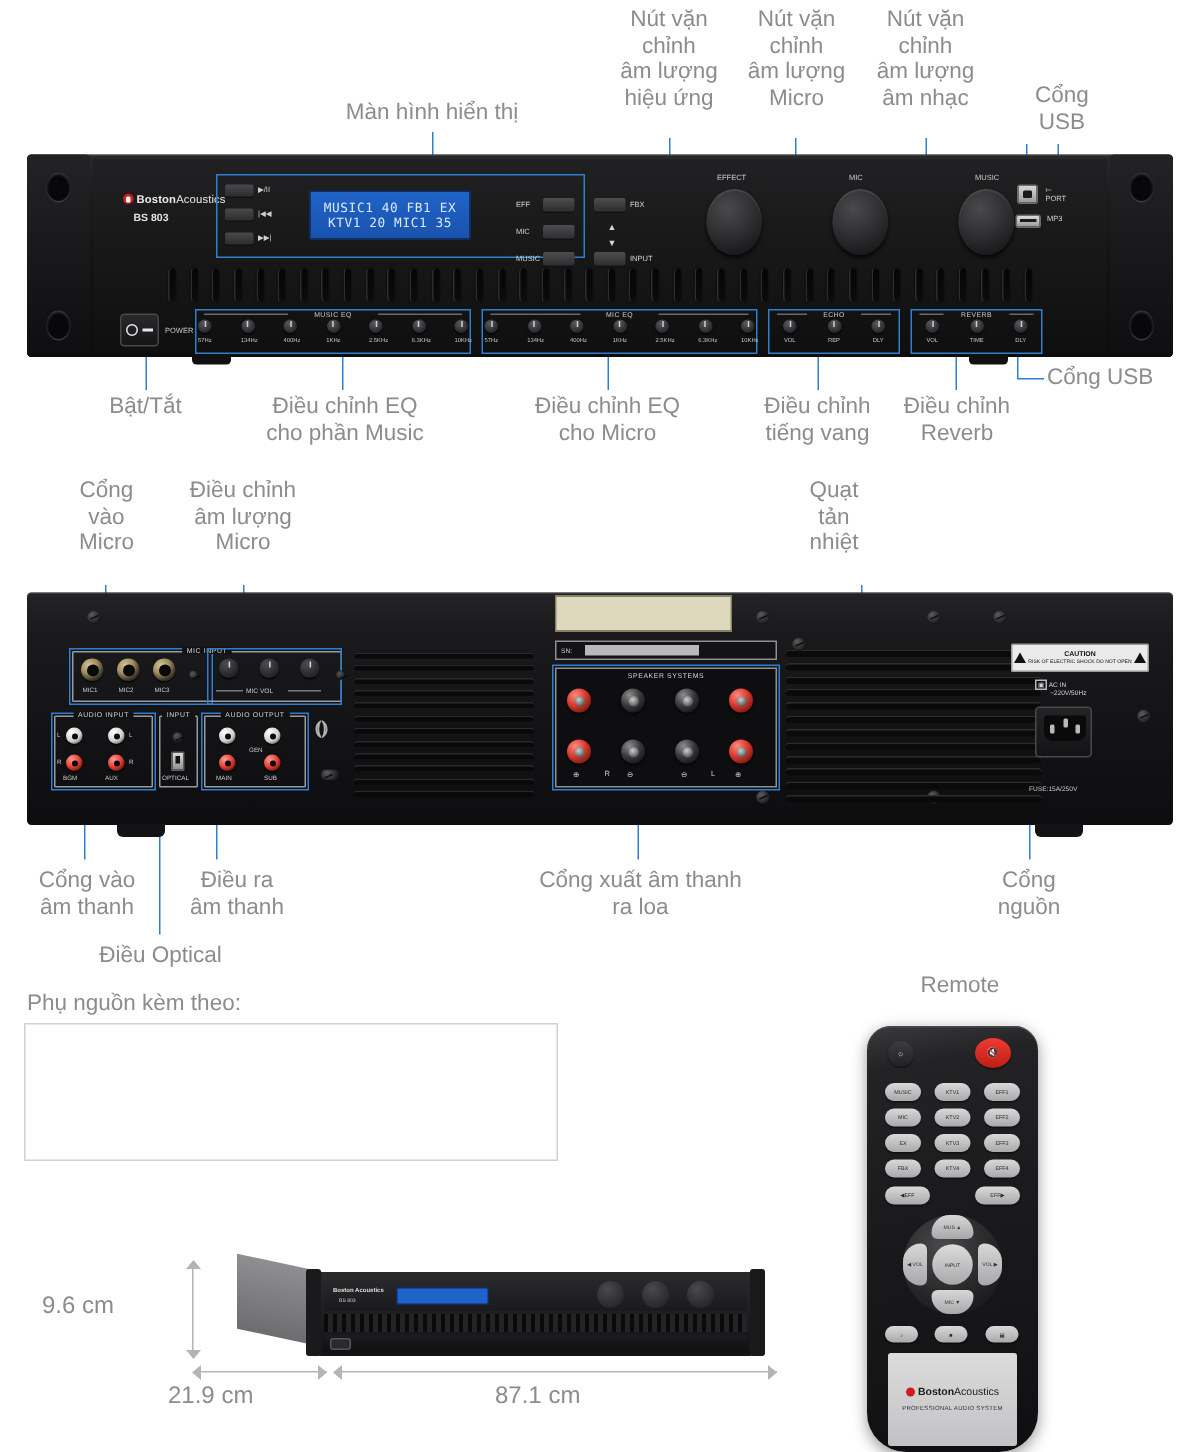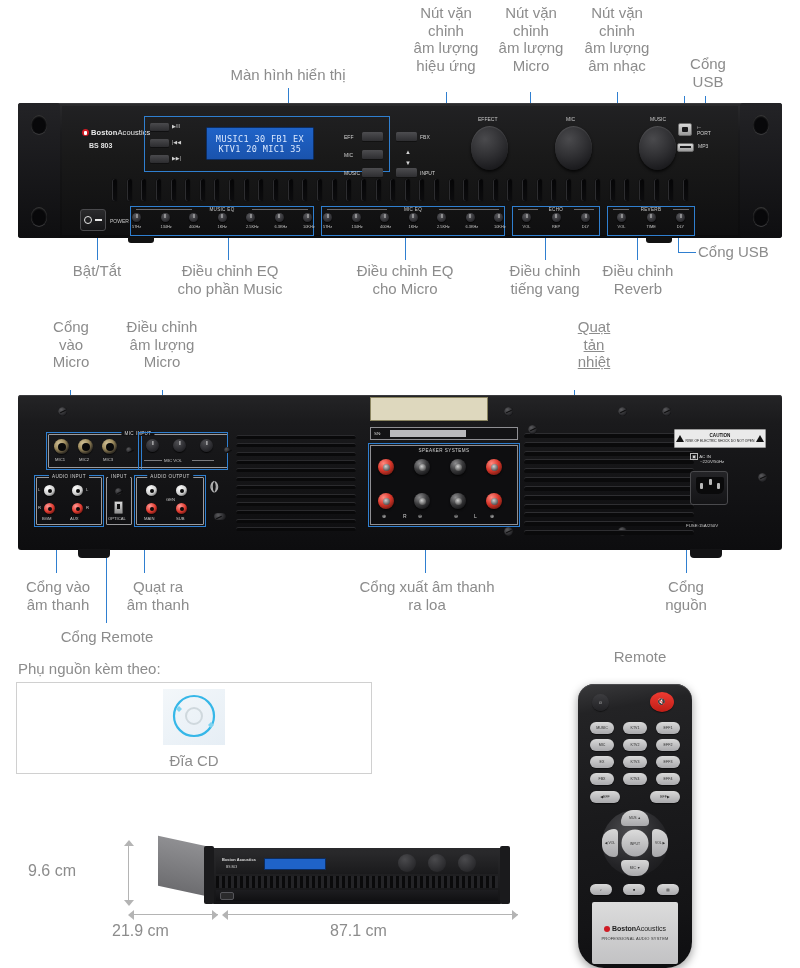--- a/index.html
+++ b/index.html
@@ -277,21 +277,21 @@
     <div class="bbox" style="left:82px; top:10px; width:246px; height:56px;"></div>
     <div class="lcdzone">
       <div class="sqbtn" style="left:2px; top:4px;"></div>
       <div class="sqlab" style="left:24px; top:4px;">▶/II</div>
       <div class="sqbtn" style="left:2px; top:20px;"></div>
       <div class="sqlab" style="left:24px; top:20px;">|◀◀</div>
       <div class="sqbtn" style="left:2px; top:36px;"></div>
       <div class="sqlab" style="left:24px; top:36px;">▶▶|</div>
 
       <div class="lcd">
-        <div class="lcdline">MUSIC1 30 FB1 EX</div>
+        <div class="lcdline">MUSIC1 40 FB1 EX</div>
         <div class="lcdline">KTV1 20  MIC1 35</div>
       </div>
 
       <div class="btngrid">
         <div class="bg-lab" style="left:0; top:3px;">EFF</div>
         <div class="bg-btn" style="left:18px; top:1px;"></div>
         <div class="bg-lab" style="left:0; top:21px;">MIC</div>
         <div class="bg-btn" style="left:18px; top:19px;"></div>
         <div class="bg-lab" style="left:0; top:39px;">MUSIC</div>
         <div class="bg-btn" style="left:18px; top:37px;"></div>
@@ -495,33 +495,33 @@
 <div class="anno" style="left:30px; top:318px; width:82px;">Cổng
 vào
 Micro</div>
 <div class="vline" style="left:70px; top:390px; height:42px;"></div>
 
 <div class="anno" style="left:108px; top:318px; width:108px;">Điều chỉnh
 âm lượng
 Micro</div>
 <div class="vline" style="left:162px; top:390px; height:42px;"></div>
 
-<div class="anno" style="left:554px; top:318px; width:80px;text-decoration:underline;">Quạt
+<div class="anno" style="left:516px; top:318px; width:80px;">Quạt
 tản
 nhiệt</div>
 <div class="vline" style="left:574px; top:390px; height:62px;"></div>
 
 <div class="anno" style="left:10px; top:578px; width:96px;">Cổng vào
 âm thanh</div>
 <div class="vline" style="left:56px; top:535px; height:38px;"></div>
 
-<div class="anno" style="left:44px; top:628px; width:126px;">Cổng Remote</div>
+<div class="anno" style="left:44px; top:628px; width:126px;">Điều Optical</div>
 <div class="vline" style="left:106px; top:535px; height:88px;"></div>
 
-<div class="anno" style="left:112px; top:578px; width:92px;">Quạt ra
+<div class="anno" style="left:112px; top:578px; width:92px;">Điều ra
 âm thanh</div>
 <div class="vline" style="left:144px; top:535px; height:38px;"></div>
 
 <div class="anno" style="left:332px; top:578px; width:190px;">Cổng xuất âm thanh
 ra loa</div>
 <div class="vline" style="left:425px; top:535px; height:38px;"></div>
 
 <div class="anno" style="left:640px; top:578px; width:92px;">Cổng
 nguồn</div>
 <div class="vline" style="left:686px; top:535px; height:38px;"></div>
@@ -673,31 +673,20 @@
     </div>
   </div>
   <div class="minilab" style="left:668px; top:128px; font-size:4.4px;">FUSE:15A/250V</div>
 
   <div class="rfeet" style="left:60px;"></div>
   <div class="rfeet" style="right:60px;"></div>
 </div>
 
 <div class="accTitle">Phụ nguồn kèm theo:</div>
 <div id="acc">
-  <div class="cell">
-    <div class="cdbox">
-      <svg width="62" height="56" viewBox="0 0 62 56">
-        <circle cx="31" cy="27" r="20" fill="none" stroke="#36b7e8" stroke-width="2.2"></circle>
-        <circle cx="31" cy="27" r="8" fill="none" stroke="#cfd8dd" stroke-width="2"></circle>
-        <path d="M13 20 l3 -3 l3 3 l-3 3 z" fill="#7fd3f0"></path>
-        <path d="M45 36 l3 -3 l3 3 l-3 3 z" fill="#7fd3f0"></path>
-      </svg>
-    </div>
-    <div class="cap">Đĩa CD</div>
-  </div>
 </div>
 
 <div id="remoteWrap">
   <div class="remoteTitle">Remote</div>
   <div class="remote">
     <div class="rbtn rnd dark" style="left:14px; top:10px; width:17px; height:17px;">⏻</div>
     <div class="rbtn rnd red" style="left:72px; top:8px; width:24px; height:20px; font-size:7px;">🔇</div>
 
     <div class="rbtn" style="left:12px; top:38px; width:24px; height:12px;">MUSIC</div>
     <div class="rbtn" style="left:45px; top:38px; width:24px; height:12px;">KTV1</div>

